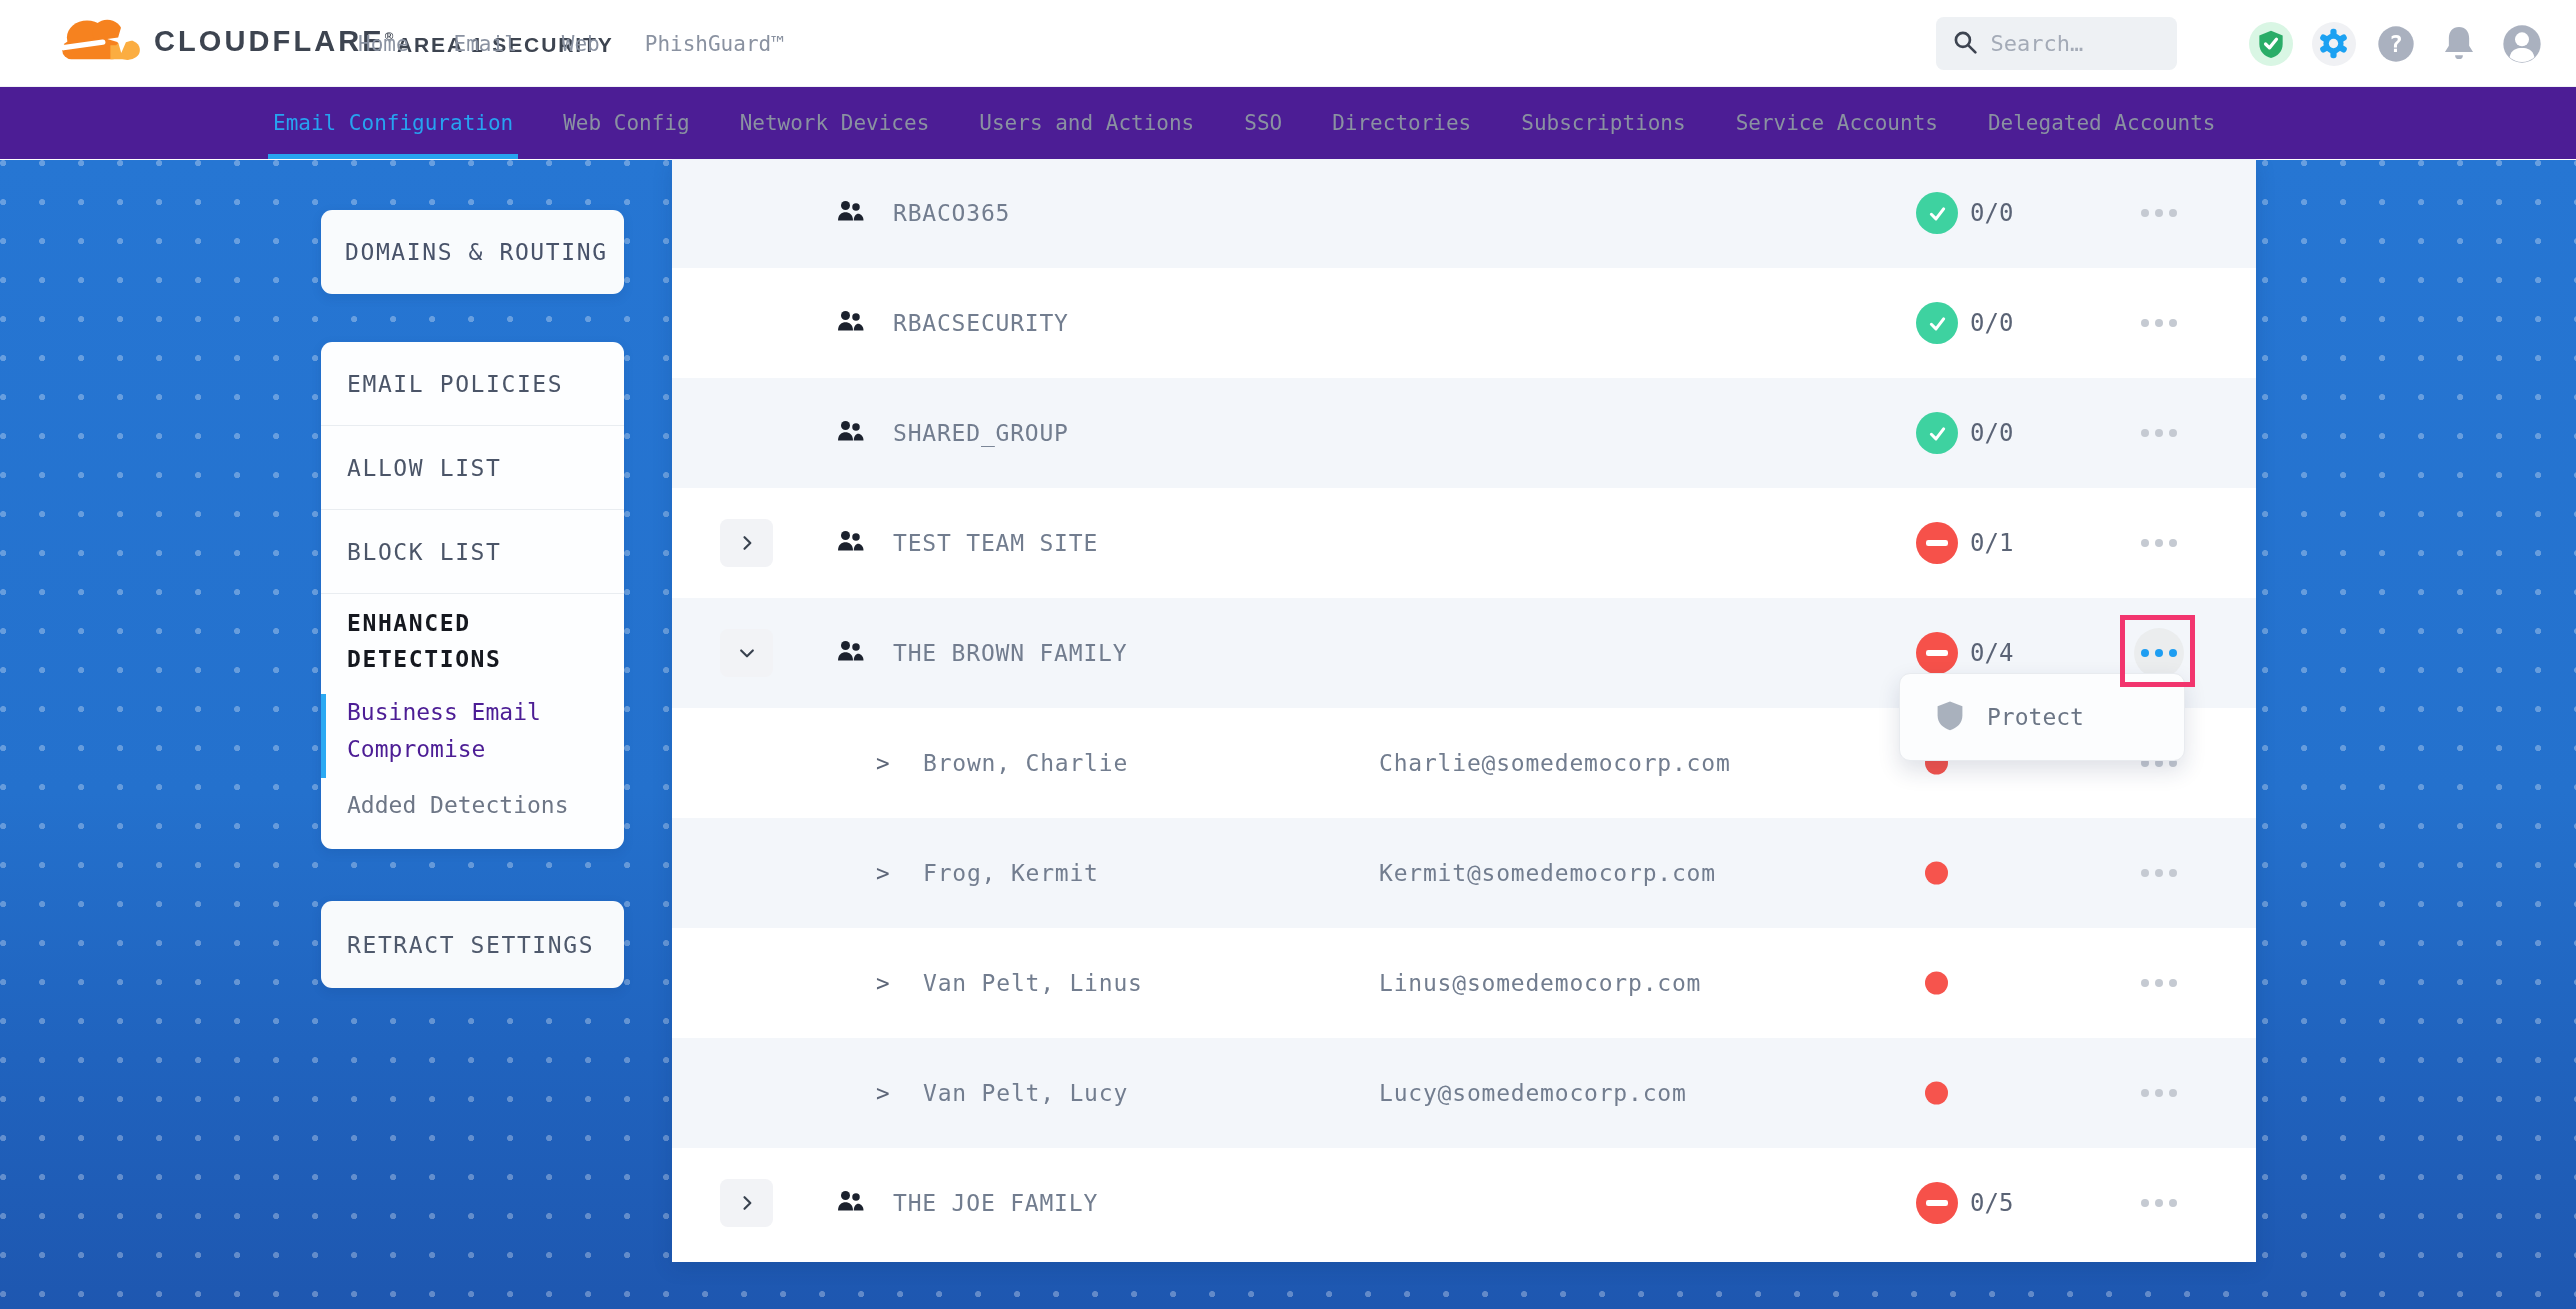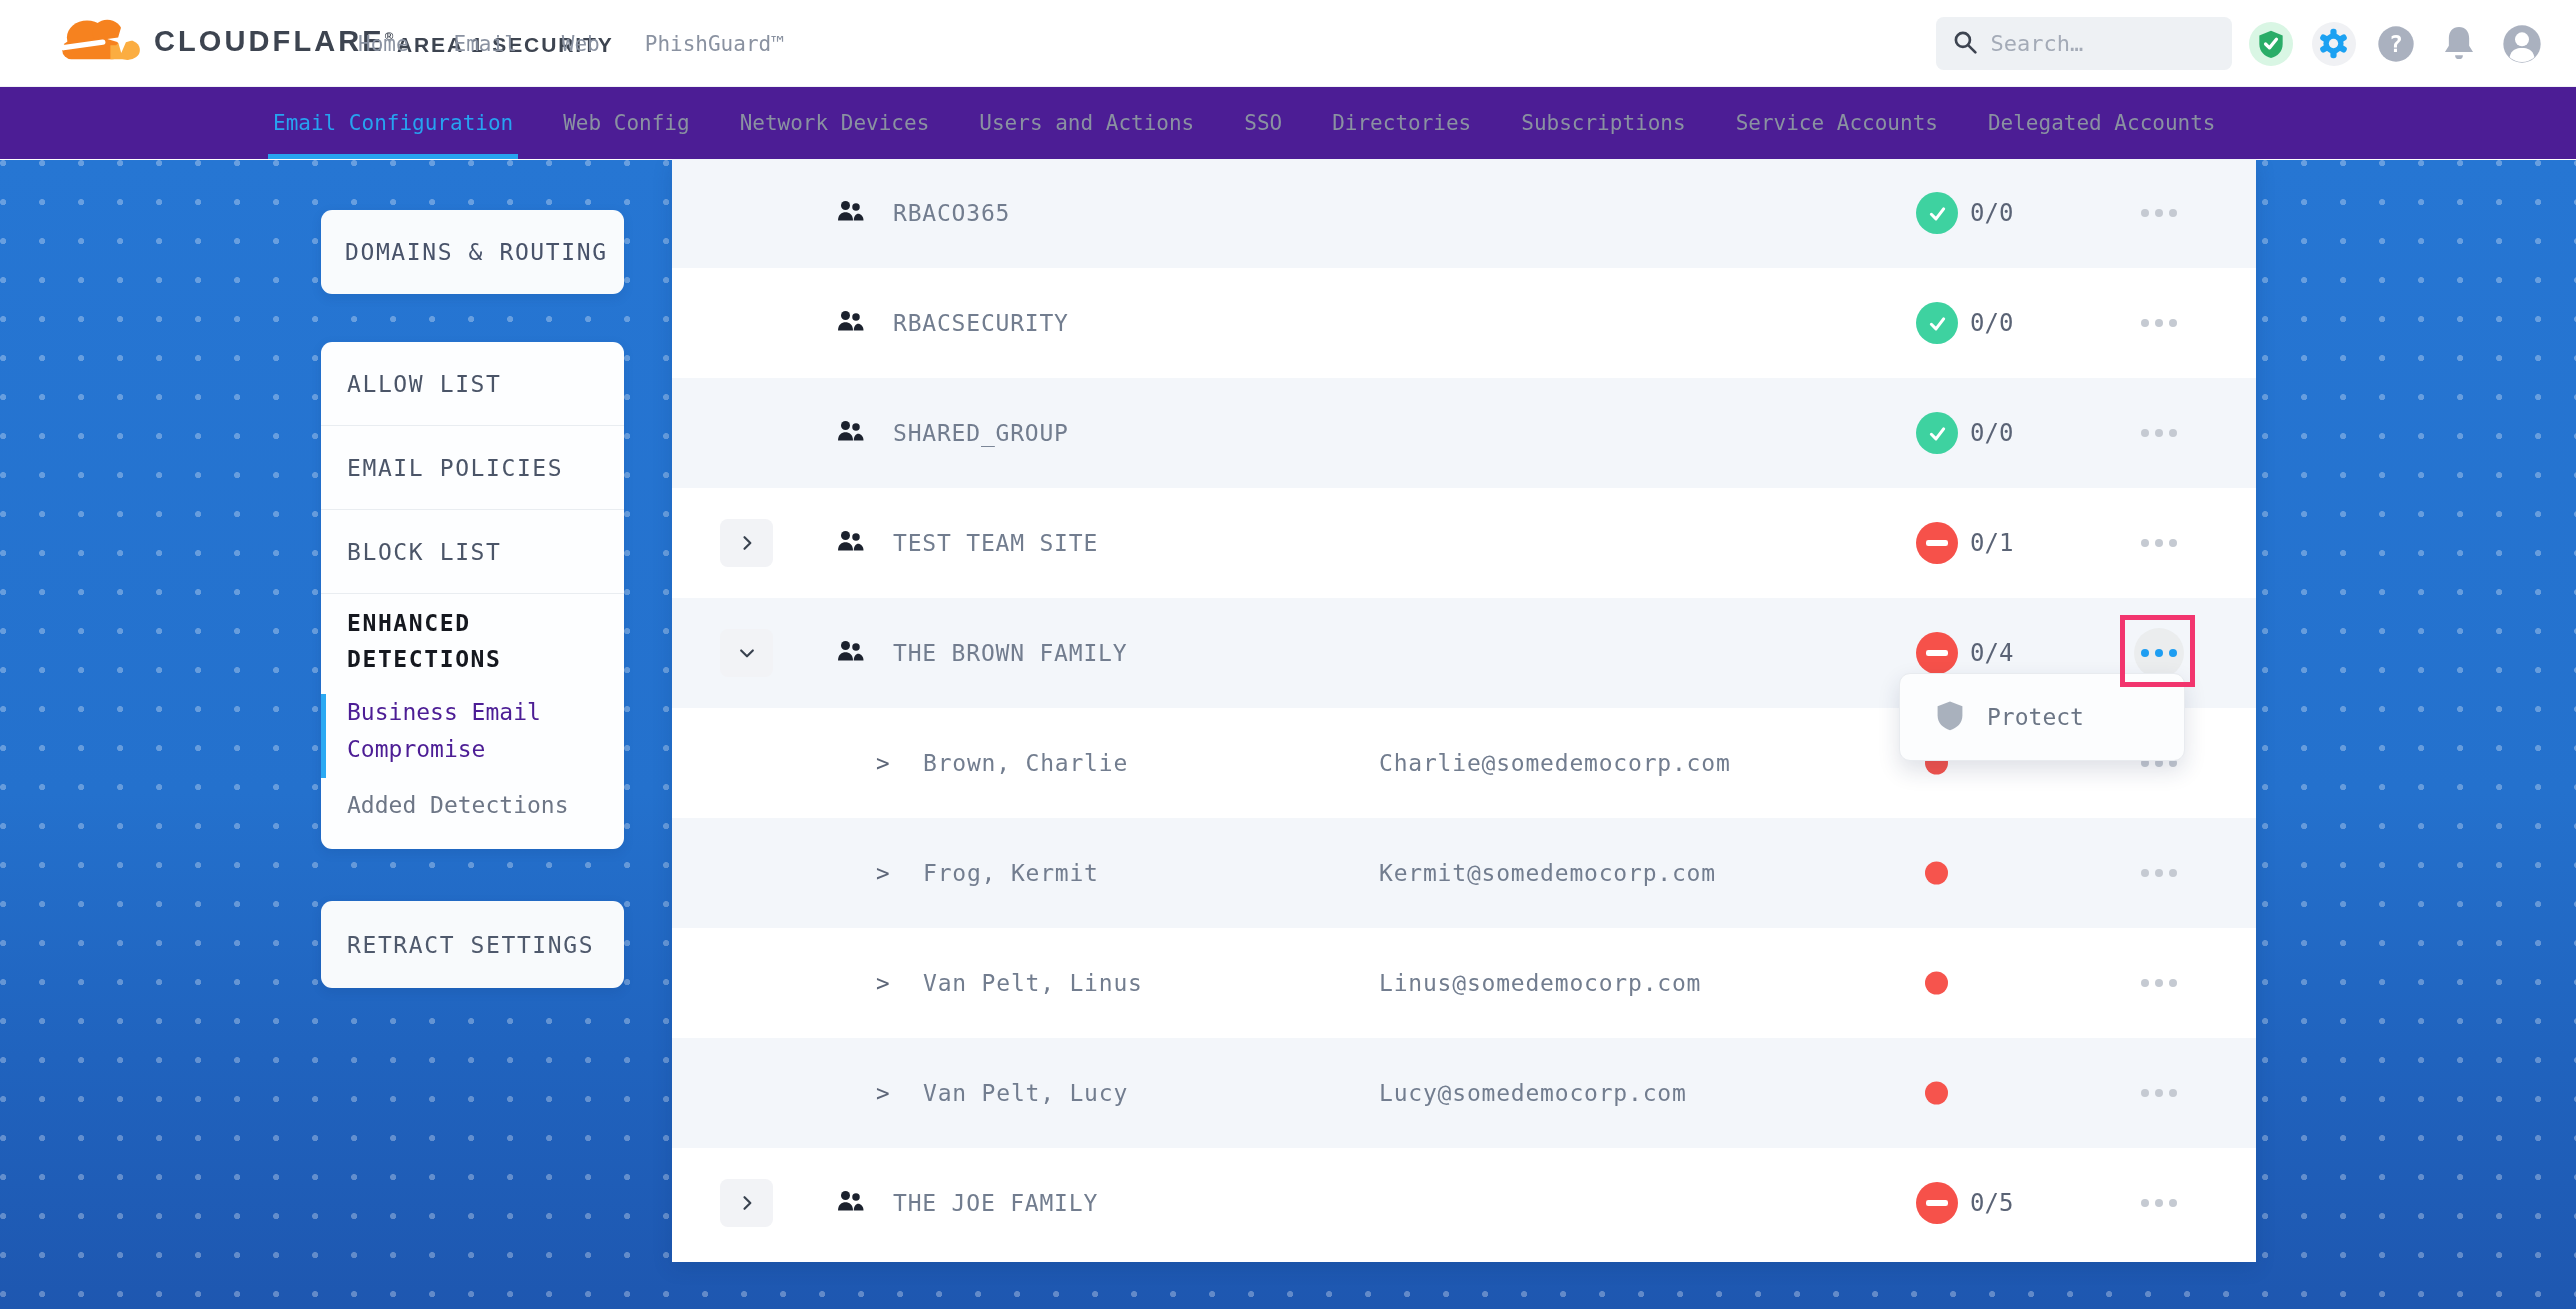--- a/index.html
+++ b/index.html
@@ -27,21 +27,21 @@
   }
   .brand { position:absolute; left:56px; top:11px; display:flex; align-items:center; }
   .brand-text { margin-left:11px; font-family:"Liberation Sans","DejaVu Sans",sans-serif; color:#3d4450; }
   .brand-line1 { font-size:29px; font-weight:bold; letter-spacing:3.1px; line-height:33px; }
   .brand-line1 sup { font-size:11.7px; letter-spacing:0; }
   .brand-line2 { font-size:21px; font-weight:bold; letter-spacing:1.9px; line-height:26.5px; }
   .top-nav { position:absolute; left:358px; top:0; height:87px; display:flex; align-items:center; gap:45px; }
   .top-nav a { font-size:21px; color:#8a92a1; text-decoration:none; }
 
   .search-box {
-    position:absolute; left:1936px; top:17px; width:296px; height:53px;
+    position:absolute; left:1936px; top:17px; width:241px; height:53px;
     background:#eef1f4; border-radius:7.8px; display:flex; align-items:center; padding:0 15.6px;
   }
   .search-box input {
     border:none; outline:none; background:transparent; margin-left:12.5px; width:226px;
     font-family:"DejaVu Sans Mono","Liberation Mono",monospace; font-size:22px; color:#3d4450;
   }
   .search-box input::placeholder { color:#a4abb7; }
 
   .hdr-icons { position:absolute; left:2249px; top:0; height:87px; display:flex; align-items:center; gap:18.7px; }
   .icon-chip { width:44px; height:44px; border-radius:50%; display:flex; align-items:center; justify-content:center; }
@@ -214,22 +214,22 @@
   <div class="tab">Subscriptions</div>
   <div class="tab">Service Accounts</div>
   <div class="tab">Delegated Accounts</div>
 </div>
 
 <div class="side-card card-domains">
   <span class="lbl">DOMAINS &amp; ROUTING</span>
 </div>
 
 <div class="side-card card-policies">
+  <div class="pol-item">EMAIL POLICIES</div>
   <div class="pol-item">ALLOW LIST</div>
-  <div class="pol-item">EMAIL POLICIES</div>
   <div class="pol-item">BLOCK LIST</div>
   <div class="ed-title">ENHANCED DETECTIONS</div>
   <div class="ed-active-bar"></div>
   <div class="ed-link-active">Business Email Compromise</div>
   <div class="ed-link">Added Detections</div>
 </div>
 
 <div class="side-card card-retract">
   <span class="lbl">RETRACT SETTINGS</span>
 </div>

